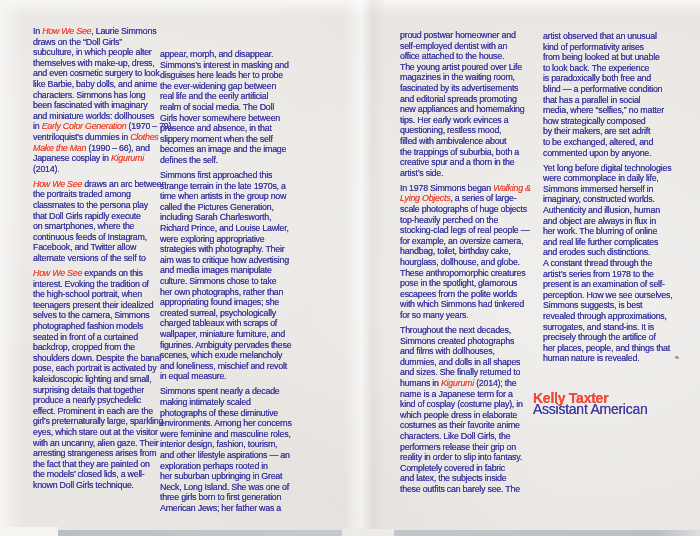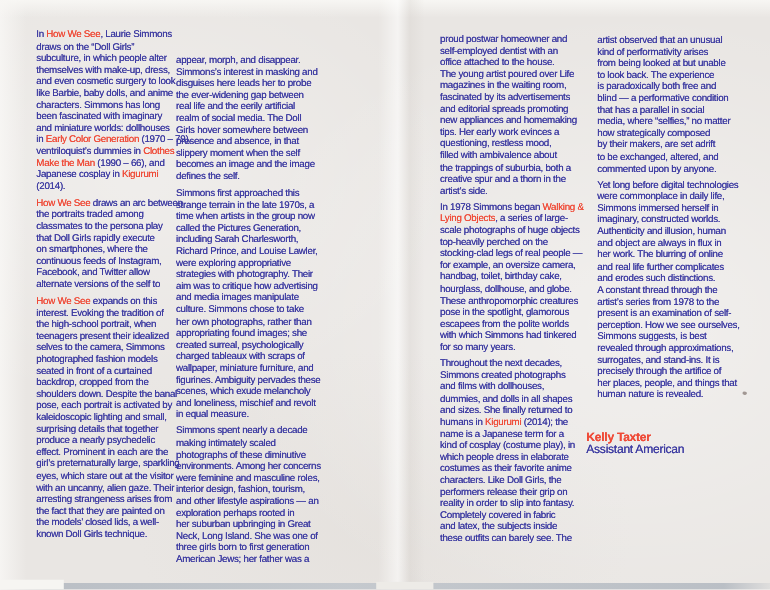--- a/index.html
+++ b/index.html
@@ -30,25 +30,25 @@
     font-size:8.9px;
     line-height:10.6px;
     letter-spacing:-0.25px;
     text-shadow:0 0 .4px currentColor;
   }
   .column p{margin:0 0 4.5px 0;white-space:pre;}
   .col-1{left:33px;top:26px;}
   .col-2{left:160px;top:25px;margin-top:24px;}
   .col-3{left:400px;top:30px;}
   .col-4{left:543px;top:31px;}
-  .seg-title{color:var(--accent);margin-top:12px;}
+  .seg-title{color:var(--accent);font-style:italic;margin-top:12px;}
   .seg-italic{}
   .signature{
     position:absolute;left:533px;top:393px;
-    font-size:11px;line-height:10.6px;letter-spacing:-0.25px;
+    font-size:14px;line-height:10.6px;letter-spacing:-0.25px;
   }
   .sig-name{color:var(--accent);font-weight:700;text-shadow:0 0 .4px currentColor;}
   .sig-title{color:var(--ink);text-shadow:0 0 .4px currentColor;}
   .bottom-shadow{
     position:absolute;left:0;bottom:0;width:700px;height:6px;
     background:linear-gradient(90deg, rgba(178,184,192,0) 0%, rgba(178,184,192,.85) 6%, rgba(193,198,204,.9) 45%, rgba(178,184,192,.85) 94%, rgba(178,184,192,.2) 100%);
   }
   .corner-white{
     position:absolute;left:0;bottom:0;width:58px;height:9px;
     background:#f6f5f2;

